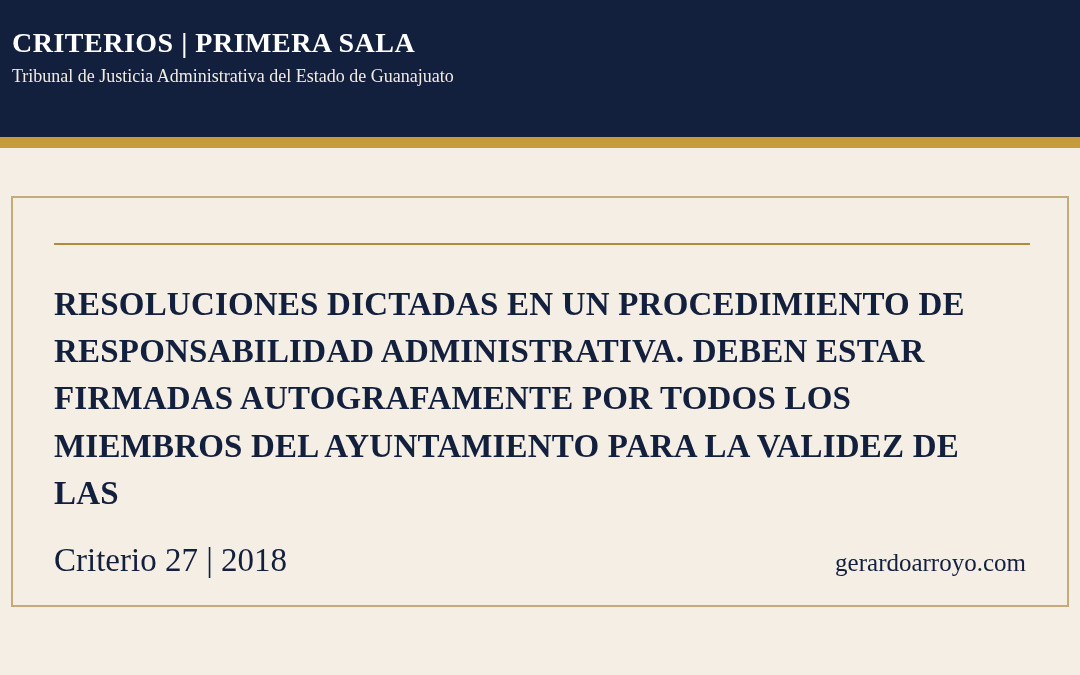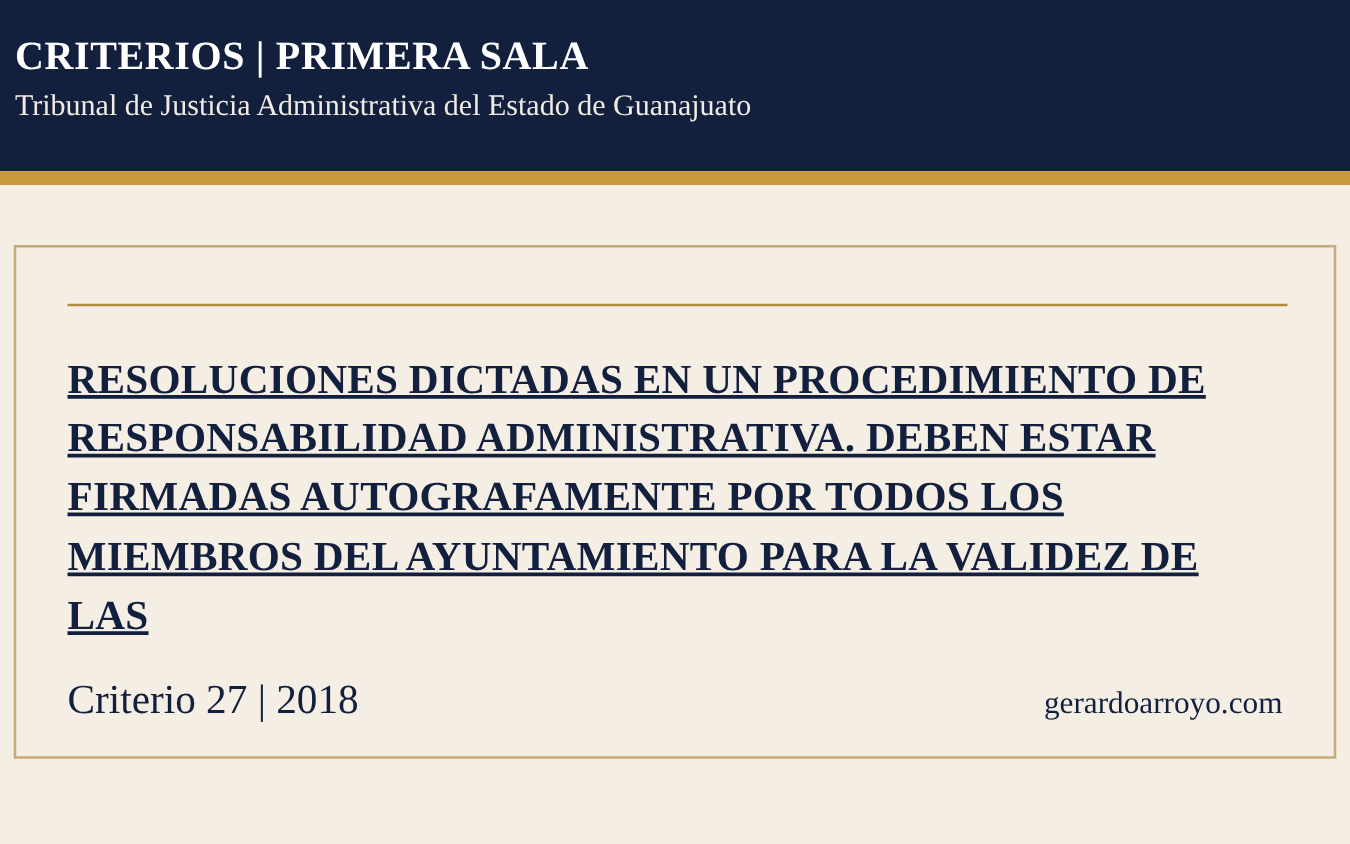--- a/index.html
+++ b/index.html
@@ -28,30 +28,30 @@
     width: 1080px;
     height: 137px;
     background: #121f3d;
     box-sizing: border-box;
     padding: 28px 0 0 12px;
   }
   .header-title {
     color: #ffffff;
     font-family: "Liberation Serif", serif;
     font-weight: bold;
-    font-size: 32px;
+    font-size: 28px;
     letter-spacing: 0.5px;
     line-height: 1.05;
     margin: 0;
     white-space: nowrap;
   }
   .header-subtitle {
     color: #f1ece3;
     font-family: "Liberation Serif", serif;
-    font-size: 24px;
+    font-size: 18px;
     line-height: 1.2;
     margin: 9px 0 0 0;
     white-space: nowrap;
   }
   .header-rule {
     position: absolute;
     top: 137px;
     left: 0;
     width: 1080px;
     height: 11px;
@@ -89,21 +89,20 @@
     left: 41px;
     width: 975px;
     margin: 0;
     color: #121f3d;
     font-family: "Liberation Serif", serif;
     font-weight: bold;
     font-size: 33px;
     line-height: 1.43;
     letter-spacing: 0.2px;
     text-transform: uppercase;
-    text-decoration: underline;
   }
   .footer-row {
     position: absolute;
     left: 41px;
     right: 41px;
     bottom: 26px;
     display: flex;
     align-items: baseline;
     justify-content: space-between;
   }

